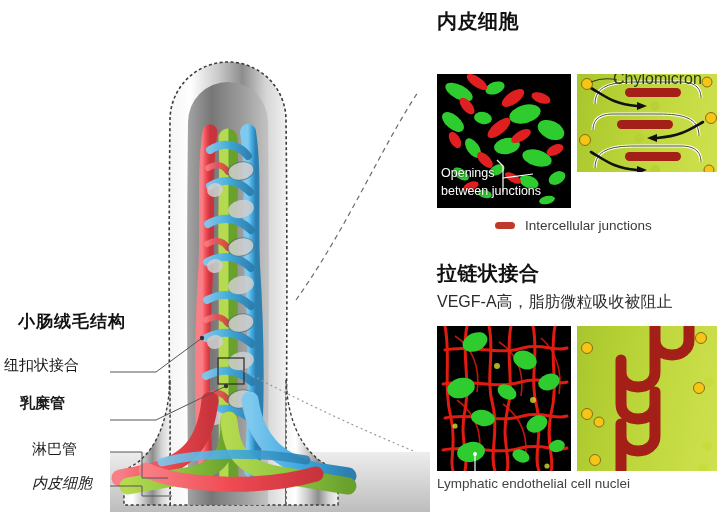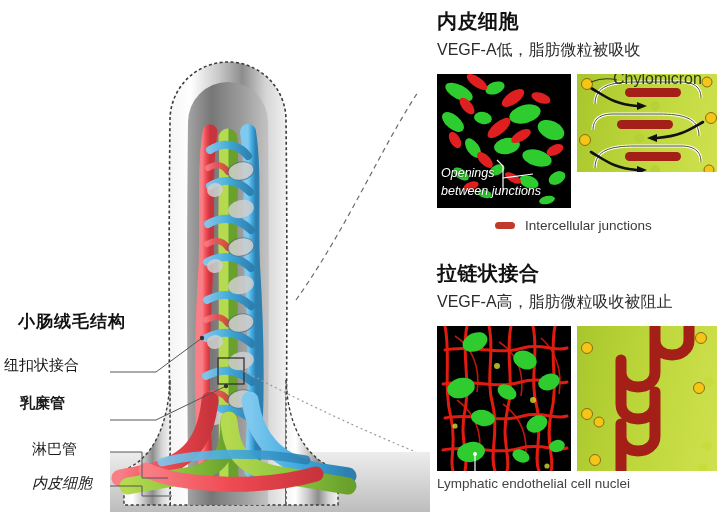--- a/index.html
+++ b/index.html
@@ -15,21 +15,21 @@
   .cn-title{font-size:17px;font-weight:bold;color:#111;letter-spacing:1px;
             white-space:nowrap;}
   .cn-label{font-size:15px;color:#1a1a1a;white-space:nowrap;}
   .lead{stroke:#555;stroke-width:1;fill:none;}
 
   
   .panel-title{font-size:20px;font-weight:bold;color:#111;white-space:nowrap;
                letter-spacing:.5px;}
   .panel-sub{font-size:16px;color:#2b2b2b;white-space:nowrap;}
 
-  .micro{position:absolute;background:#737373;overflow:hidden;font-style:italic;}
+  .micro{position:absolute;background:#737373;overflow:hidden;}
   .schem{position:absolute;overflow:hidden;
          background:linear-gradient(100deg,#a8c62c 0%,#bcd63a 45%,#cfe14e 100%);}
 
   .micro-cap{position:absolute;color:#fff;font-size:12.5px;line-height:14px;
              white-space:nowrap;text-shadow:0 0 2px #000;}
 
   .legend{position:absolute;font-size:13.5px;color:#3a3a3a;white-space:nowrap;
           display:flex;align-items:center;gap:10px;}
   .legend-swatch{display:inline-block;width:20px;height:7px;border-radius:4px;
                  background:#c0392b;}
@@ -170,21 +170,20 @@
 <div class="abs cn-title" style="left:18px;top:310px;">小肠绒毛结构</div>
 
 <div class="abs cn-label" style="left:4px;top:356px;">纽扣状接合</div>
 <div class="abs cn-label" style="left:20px;top:394px;font-weight:bold;">乳糜管</div>
 <div class="abs cn-label" style="left:32px;top:440px;">淋巴管</div>
 <div class="abs cn-label" style="left:32px;top:474px;font-style:italic;">内皮细胞</div>
 
 <div class="abs" id="button-panel" style="left:437px;top:8px;width:280px;height:240px;">
 
   <div class="panel-title" style="position:absolute;left:0;top:0;">内皮细胞</div>
-  <div class="panel-sub" style="position:absolute;left:0;top:32px;">VEGF-A低，脂肪微粒被吸收</div>
 
   <div class="micro" style="left:0;top:66px;width:134px;height:134px;">
     <svg width="134" height="134" viewBox="0 0 134 134">
       <rect width="134" height="134" fill="#000"></rect>
       <g fill="#2ecc2e">
         <ellipse cx="22" cy="18" rx="15" ry="7" transform="rotate(28 22 18)"></ellipse>
         <ellipse cx="58" cy="14" rx="10" ry="6" transform="rotate(-20 58 14)"></ellipse>
         <ellipse cx="16" cy="48" rx="13" ry="7" transform="rotate(40 16 48)"></ellipse>
         <ellipse cx="46" cy="44" rx="9" ry="6" transform="rotate(10 46 44)"></ellipse>
         <ellipse cx="88" cy="40" rx="16" ry="9" transform="rotate(-15 88 40)"></ellipse>

